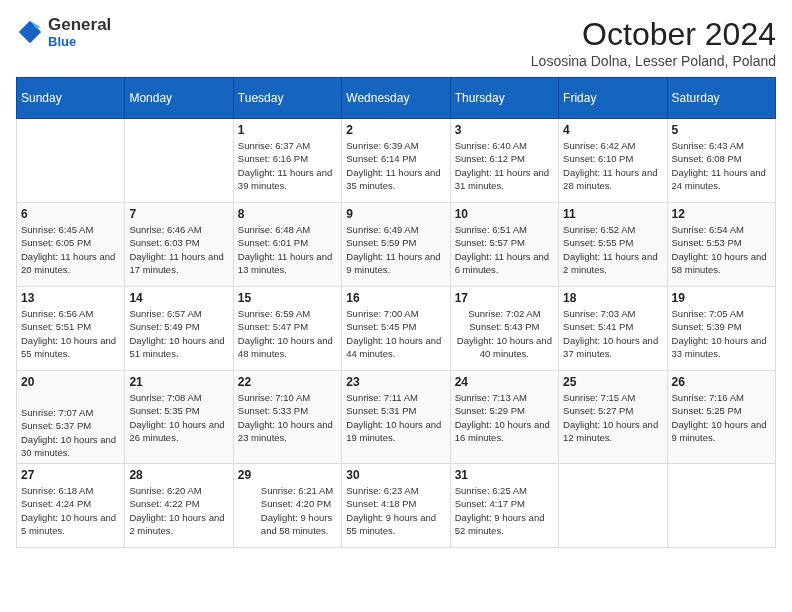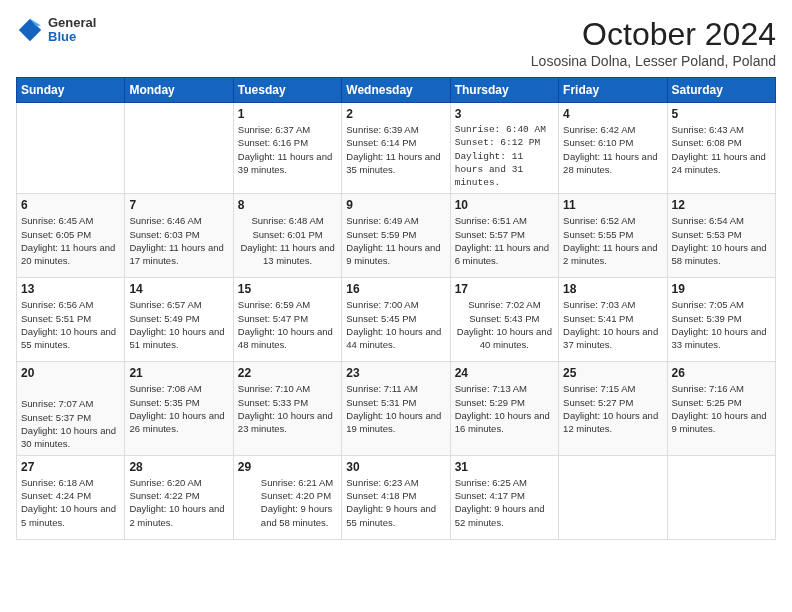--- a/index.html
+++ b/index.html
@@ -20,21 +20,21 @@
       display: flex;
       align-items: center;
       gap: 4px;
     }
     .logo-text {
       display: flex;
       flex-direction: column;
       line-height: 1.1;
     }
     .logo-general {
-      font-size: 13px;
+      font-size: 17px;
       font-weight: bold;
       color: #333;
     }
     .logo-blue {
       font-size: 13px;
       font-weight: bold;
       color: #1565c0;
     }
     .logo-icon {
       width: 28px;
@@ -56,22 +56,22 @@
       width: 100%;
       border-collapse: collapse;
       table-layout: fixed;
     }
     thead tr {
       background-color: #1565c0;
     }
     thead th {
       color: #fff;
       font-size: 12px;
-      font-weight: bold;
-      padding: 5px 4px;
+      font-weight: normal;
+      padding: 13px 4px;
       text-align: left;
       border: 1px solid #0d47a1;
     }
     tbody td {
       border: 1px solid #ddd;
       vertical-align: top;
       padding: 4px;
       font-size: 10px;
       color: #333;
       height: 84px;
@@ -136,21 +136,21 @@
 Daylight: 11 hours and 39 minutes.</div>
         </td>
         <td>
           <span class="day-number">2</span>
           <div class="day-info" style="white-space: pre-line;">Sunrise: 6:39 AM
 Sunset: 6:14 PM
 Daylight: 11 hours and 35 minutes.</div>
         </td>
         <td>
           <span class="day-number">3</span>
-          <div class="day-info" style="white-space: pre-line; font-family: Liberation Mono, monospace;">Sunrise: 6:40 AM
+          <div class="day-info" style="white-space: pre-line;">Sunrise: 6:40 AM
 Sunset: 6:12 PM
 Daylight: 11 hours and 31 minutes.</div>
         </td>
         <td>
           <span class="day-number">4</span>
           <div class="day-info" style="white-space: pre-line;">Sunrise: 6:42 AM
 Sunset: 6:10 PM
 Daylight: 11 hours and 28 minutes.</div>
         </td>
         <td>
@@ -168,21 +168,21 @@
 Daylight: 11 hours and 20 minutes.</div>
         </td>
         <td>
           <span class="day-number">7</span>
           <div class="day-info" style="white-space: pre-line;">Sunrise: 6:46 AM
 Sunset: 6:03 PM
 Daylight: 11 hours and 17 minutes.</div>
         </td>
         <td>
           <span class="day-number">8</span>
-          <div class="day-info" style="white-space: pre-line; text-align: center;">Sunrise: 6:48 AM
+          <div class="day-info" style="white-space: pre-line;">Sunrise: 6:48 AM
 Sunset: 6:01 PM
 Daylight: 11 hours and 13 minutes.</div>
         </td>
         <td>
           <span class="day-number">9</span>
           <div class="day-info" style="white-space: pre-line;">Sunrise: 6:49 AM
 Sunset: 5:59 PM
 Daylight: 11 hours and 9 minutes.</div>
         </td>
         <td>

